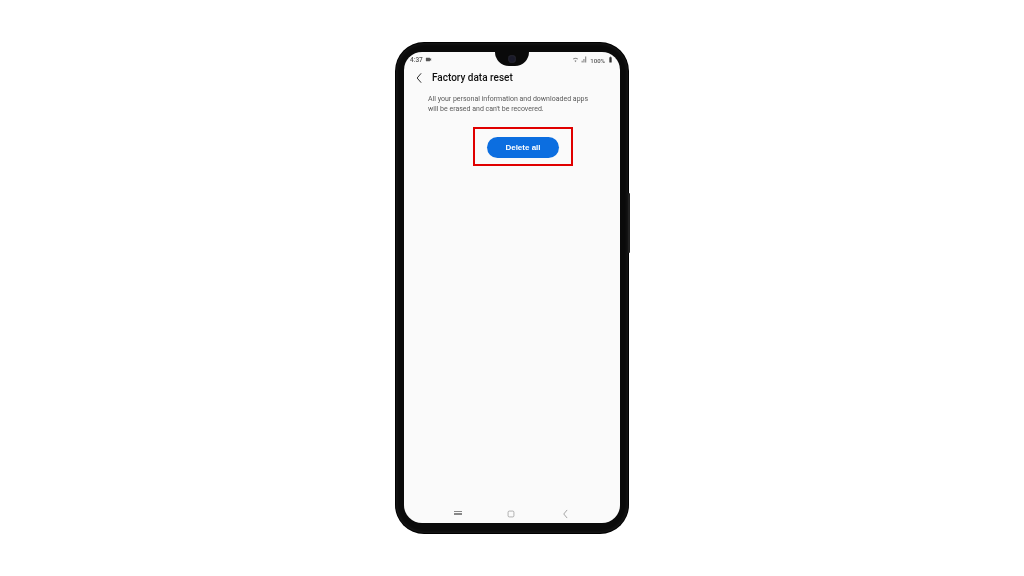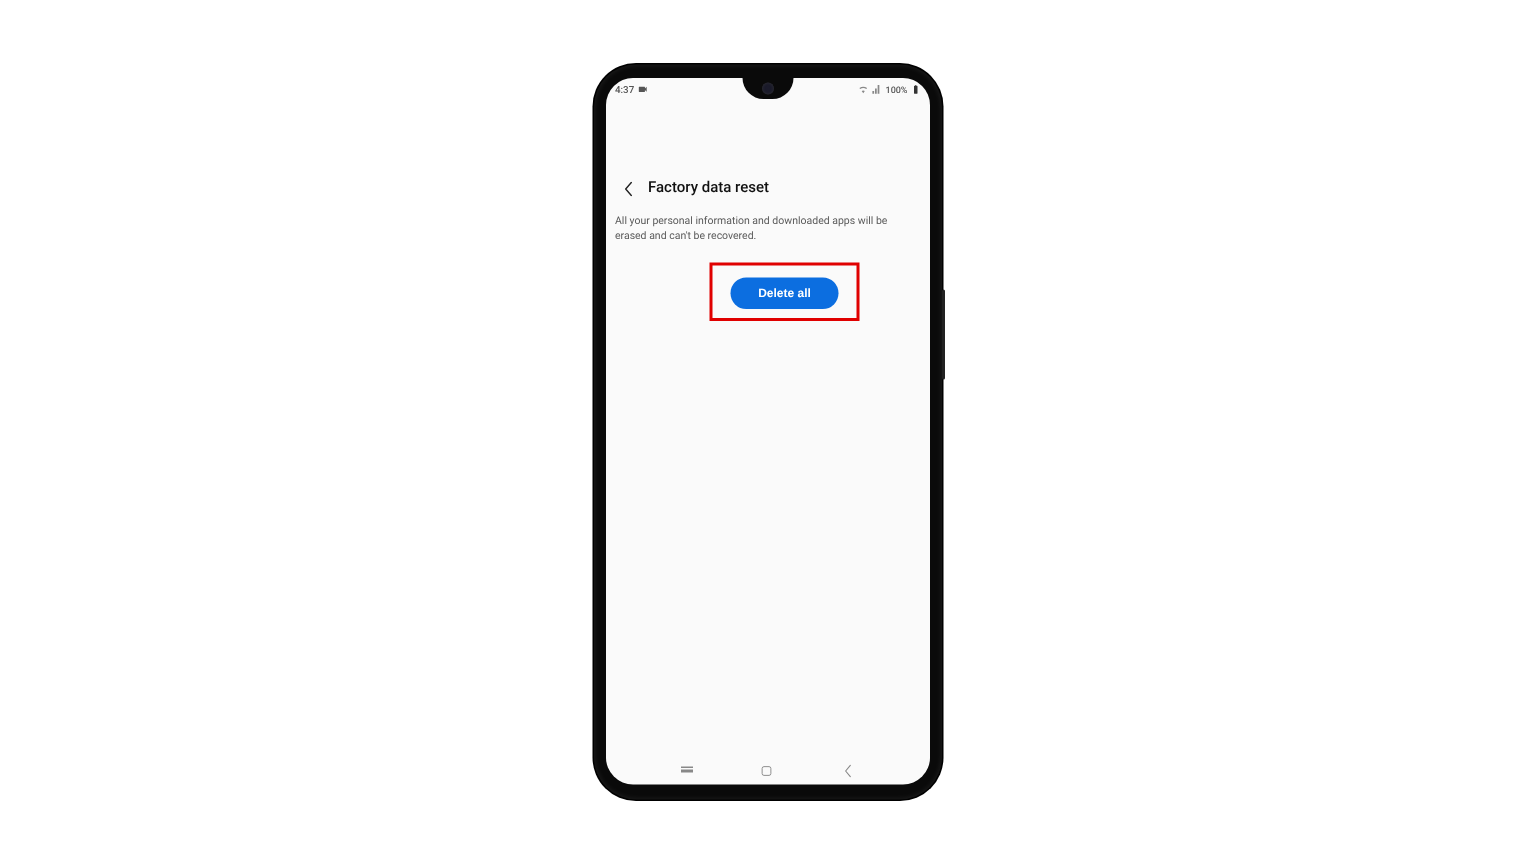--- a/index.html
+++ b/index.html
@@ -73,37 +73,36 @@
       font-weight: 500;
     }
     .status-left { display: flex; align-items: center; gap: 2px; }
     .status-right { display: flex; align-items: center; gap: 2px; }
     .status-right svg { width: 7px; height: 7px; }
     .header {
       display: flex;
       align-items: center;
       gap: 8px;
       padding: 4px 10px 6px 10px;
-      margin-top: 48px;
     }
     .back-chevron {
       width: 10px;
       height: 10px;
       display: flex;
       align-items: center;
       justify-content: center;
     }
     .back-chevron svg { width: 8px; height: 10px; }
     .header-title {
       font-size: 10px;
       color: #111;
       font-weight: 500;
     }
     .content {
-      padding: 6px 6px;
+      padding: 6px 24px;
     }
     .para {
       font-size: 7px;
       line-height: 1.4;
       color: #5a5a5a;
       margin-bottom: 12px;
     }
     .button-wrap {
       display: flex;
       justify-content: center;

